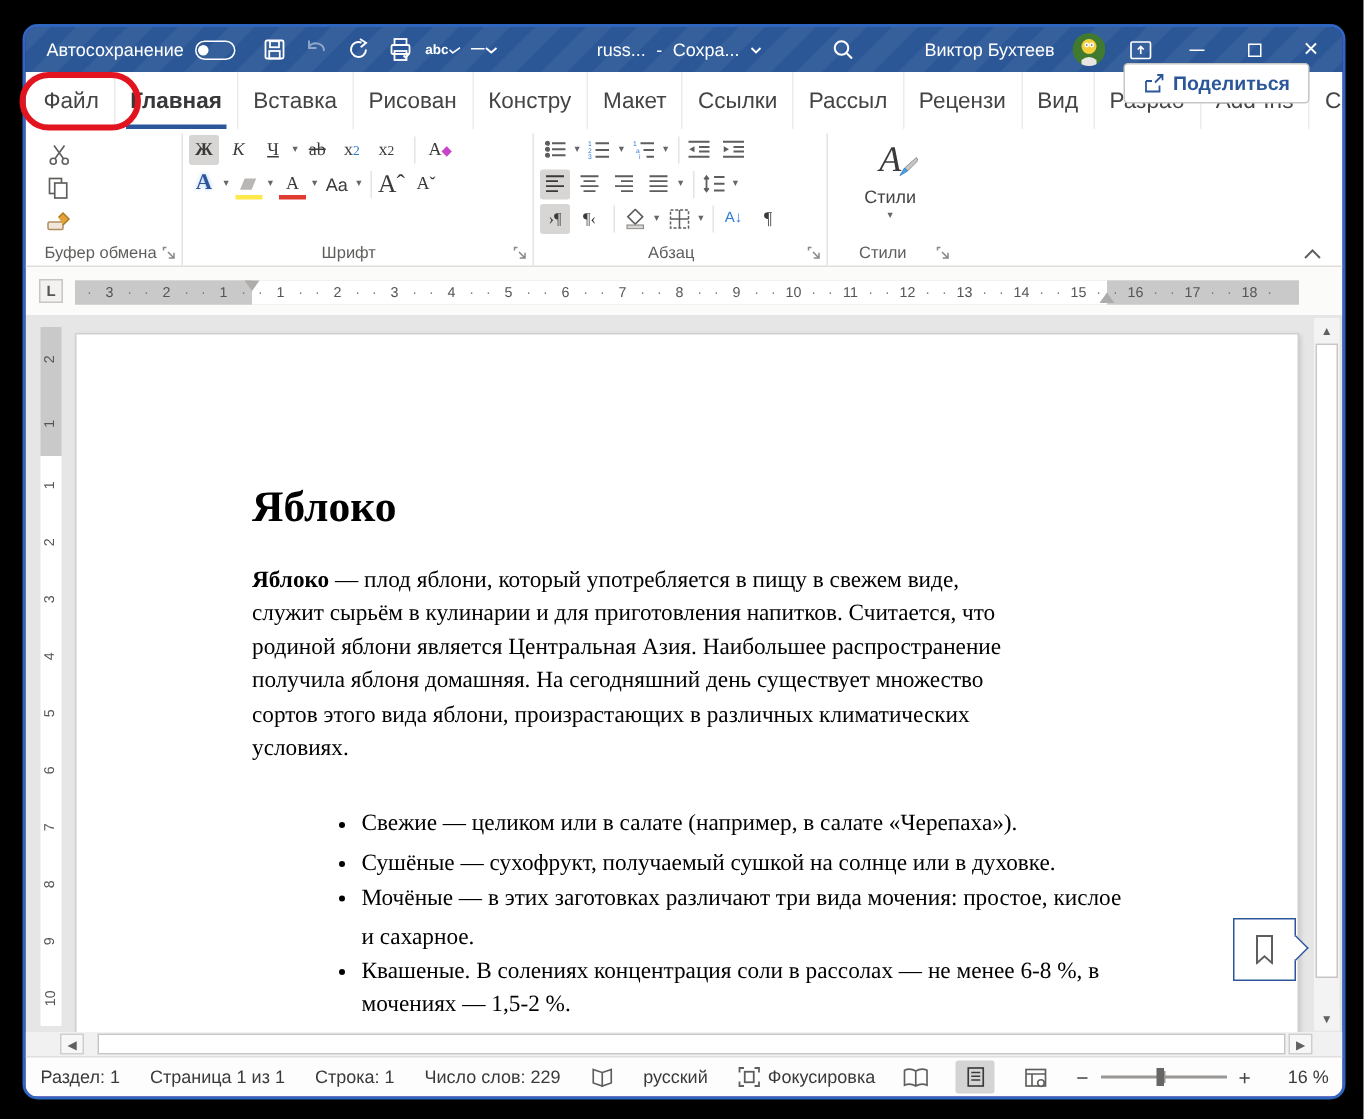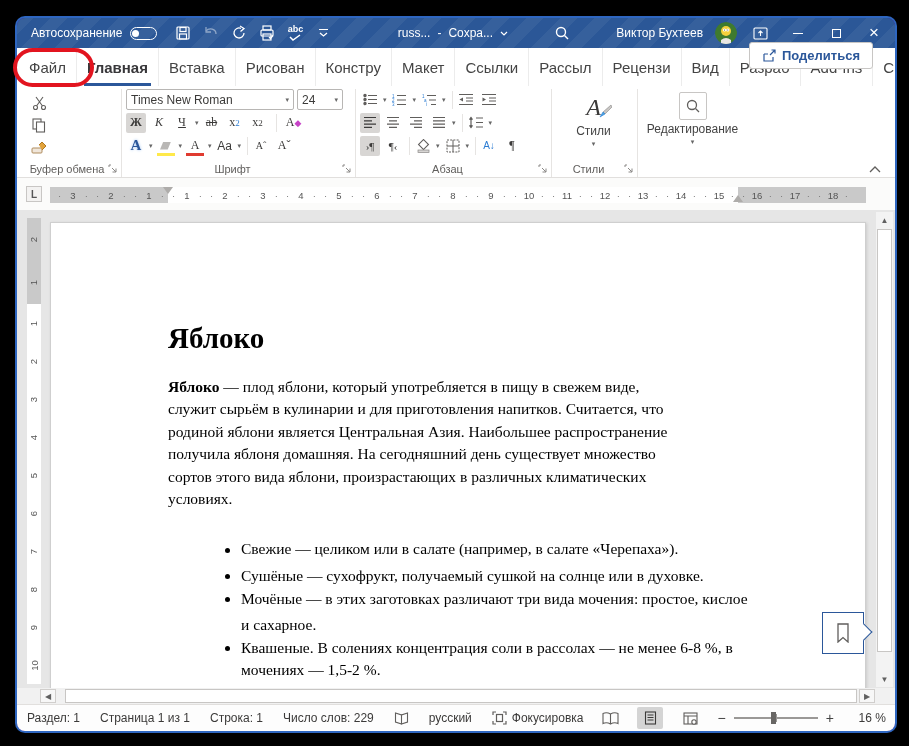--- a/index.html
+++ b/index.html
@@ -16,21 +16,21 @@
   .titlebar { height:30px; flex:none; display:flex; align-items:center;
     color:#fff; font-size:12px; padding:0 6px 0 14px; gap:8px;
     background:
       linear-gradient(135deg, rgba(255,255,255,.05) 25%, transparent 25% 50%, rgba(255,255,255,.05) 50% 75%, transparent 75%),
       #2b5797;
     background-size:34px 34px; }
   .toggle { width:27px; height:13px; border:1.5px solid #fff; border-radius:7px;
             display:flex; align-items:center; padding:1px; }
   .toggle .knob { width:7px; height:7px; border-radius:50%; background:#fff; }
   .qat { display:flex; align-items:center; gap:4px; margin-left:6px; }
-  .qbtn { width:24px; height:24px; display:flex; align-items:center; justify-content:center; flex-direction:column; }
+  .qbtn { width:24px; height:24px; display:flex; align-items:center; justify-content:center; }
   .dim { opacity:.45; }
   .tb-title { display:flex; align-items:center; gap:7px; white-space:nowrap;margin-left:20px; }
   .sp { flex:1; }
   .tb-user { white-space:nowrap; margin-right:4px; }
   .avatar { width:22px; height:22px; border-radius:50%; overflow:hidden; flex:none; }
   .winbtn { width:30px; height:28px; display:flex; align-items:center; justify-content:center; font-size:15px; color:#fff; }
   .mini-line { display:inline-block; width:10px; height:1px; background:#fff; }
   .maxi-box { display:inline-block; width:9px; height:9px; border:1px solid #fff; }
 
   
@@ -297,30 +297,20 @@
       <span class="launcher">
         <svg width="10" height="10" viewBox="0 0 10 10" fill="none" stroke="#8a8886" stroke-width="1">
             <path d="M1 3 V1 H3 M4 4 L8 8 M8 4.5 V8 H4.5"></path>
           </svg>
       </span>
     </div>
 
     <div class="group" style="width:234px;">
       <div class="rows" style="width:100%;">
         <div class="rrow">
-          <span class="combo" style="width:168px;">
-            <span>Times New Roman</span>
-            <span class="chv">▾</span>
-          </span>
-          <span class="combo" style="width:46px;">
-            <span>24</span>
-            <span class="chv">▾</span>
-          </span>
-        </div>
-        <div class="rrow">
           <span class="sbtn pressed serif g-bold">Ж</span>
           <span class="sbtn serif g-ital">K</span>
           <span class="sbtn serif g-und">Ч</span>
           <span class="chv">▾</span>
           <span class="sbtn serif g-strike">ab</span>
           <span class="sbtn serif">
               <span>x</span>
               <sub class="tiny" style="color:#2b7cd3;">2</sub>
             </span>
           <span class="sbtn serif">
@@ -338,21 +328,21 @@
           <span class="chv">▾</span>
           <span class="sbtn bar-under bar-yellow">
               <span class="hl-pen"></span>
             </span>
           <span class="chv">▾</span>
           <span class="sbtn serif bar-under bar-red">А</span>
           <span class="chv">▾</span>
           <span class="sbtn">Aa</span>
           <span class="chv">▾</span>
           <span style="width:4px; border-right:1px solid #e6e4e2; height:18px;"></span>
-          <span class="sbtn serif" style="font-size:10px;">Аˆ</span>
+          <span class="sbtn serif" style="font-size:17px;">Аˆ</span>
           <span class="sbtn serif" style="font-size:12px;">Аˇ</span>
         </div>
       </div>
       <div class="glabel">Шрифт</div>
       <span class="launcher">
         <svg width="10" height="10" viewBox="0 0 10 10" fill="none" stroke="#8a8886" stroke-width="1">
             <path d="M1 3 V1 H3 M4 4 L8 8 M8 4.5 V8 H4.5"></path>
           </svg>
       </span>
     </div>
@@ -475,32 +465,20 @@
         <span class="chv">▾</span>
       </div>
       <div class="glabel">Стили</div>
       <span class="launcher">
         <svg width="10" height="10" viewBox="0 0 10 10" fill="none" stroke="#8a8886" stroke-width="1">
             <path d="M1 3 V1 H3 M4 4 L8 8 M8 4.5 V8 H4.5"></path>
           </svg>
       </span>
     </div>
 
-    <div class="group" style="width:112px;">
-      <div class="bigbtn" style="width:100%; margin:0 auto;">
-        <span style="width:28px; height:28px; border:1px solid #c8c6c4; border-radius:2px; display:flex; align-items:center; justify-content:center;">
-          <svg width="16" height="16" viewBox="0 0 16 16" fill="none" stroke="#605e5c" stroke-width="1.3">
-              <circle cx="7" cy="7" r="4.5"></circle>
-              <path d="M10.5 10.5 L14 14"></path>
-            </svg>
-        </span>
-        <span>Редактирование</span>
-        <span class="chv">▾</span>
-      </div>
-    </div>
 
     <svg class="collapse-chv" width="12" height="7" viewBox="0 0 12 7" fill="none" stroke="#605e5c" stroke-width="1.3">
         <path d="M1 6 L6 1 L11 6"></path>
       </svg>
   </div>
 
   <div class="rulerrow">
     <span class="tabsel">L</span>
     <div class="hruler">
       <div class="hseg-margin" style="width:118px; justify-content:flex-end;">

